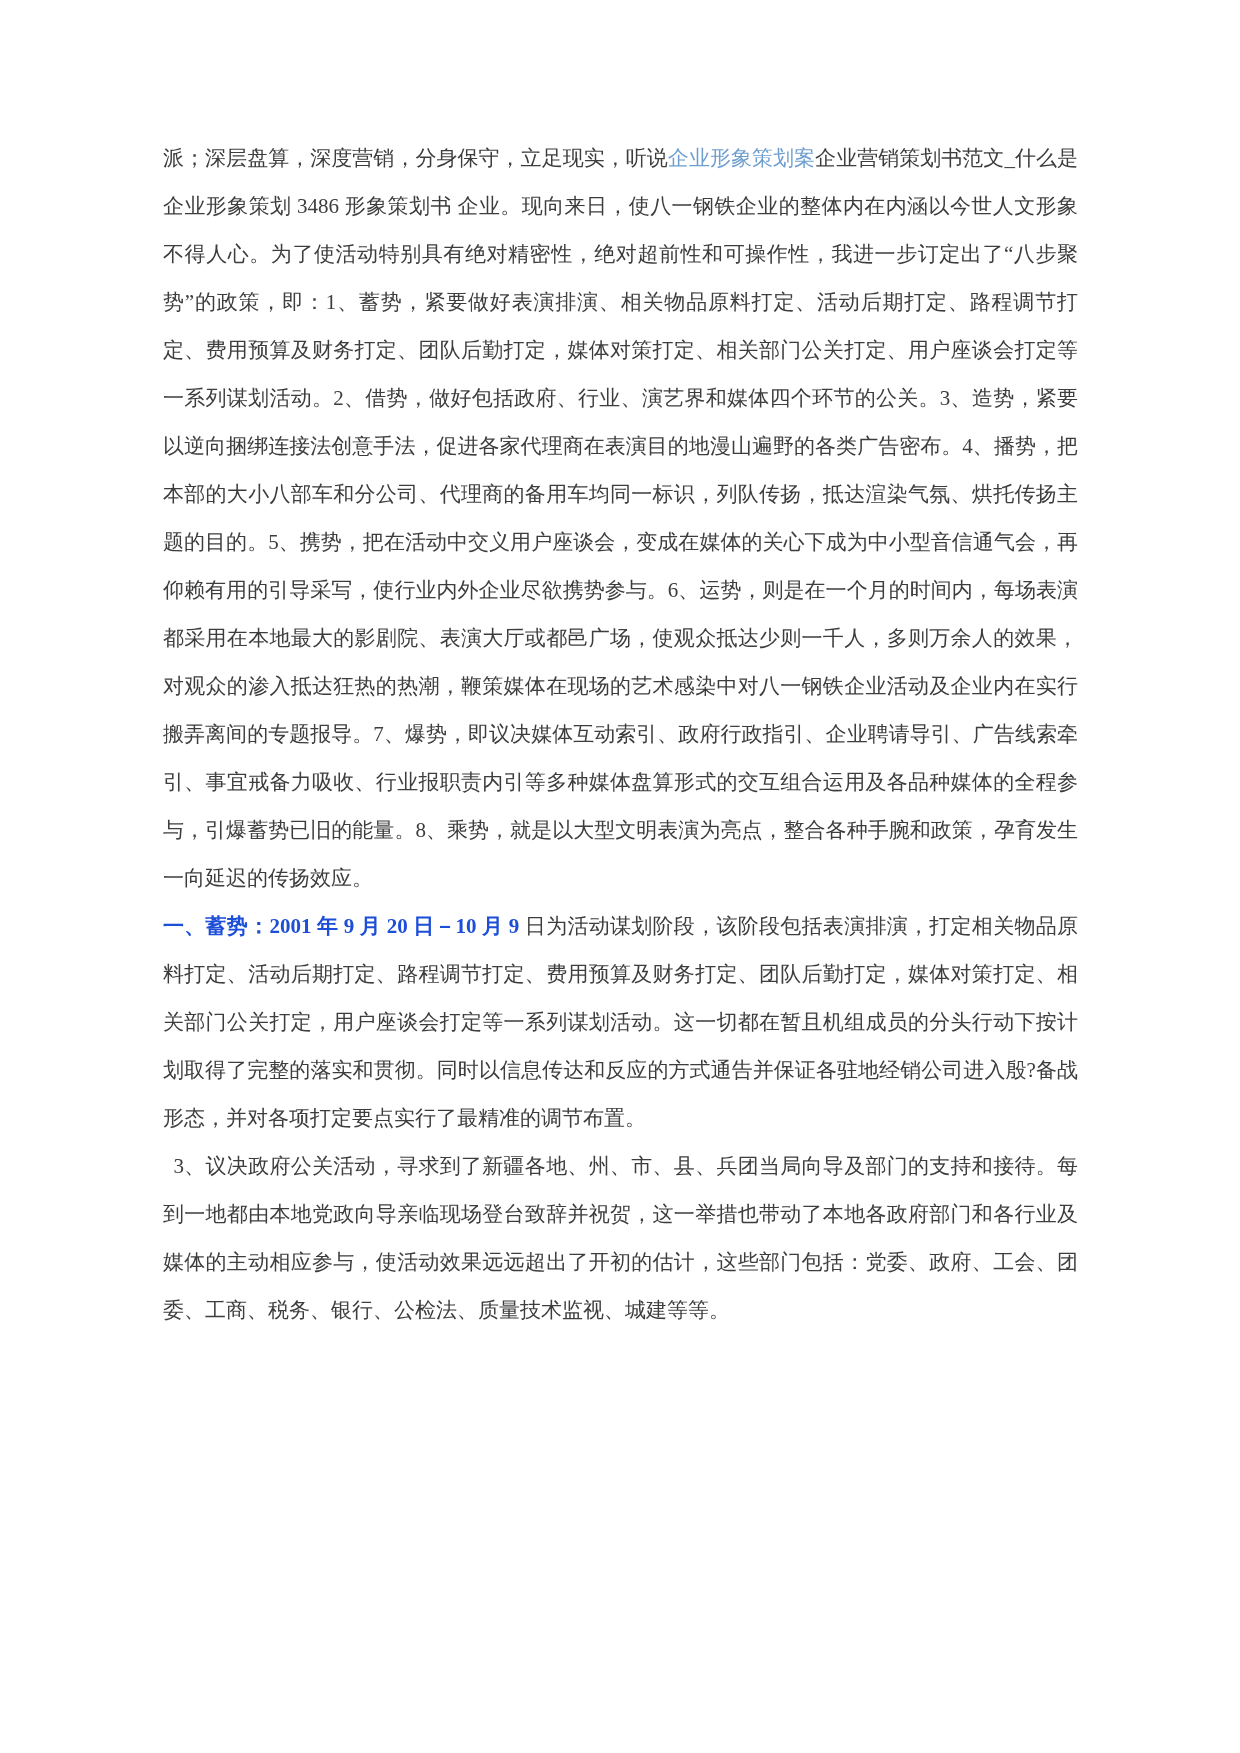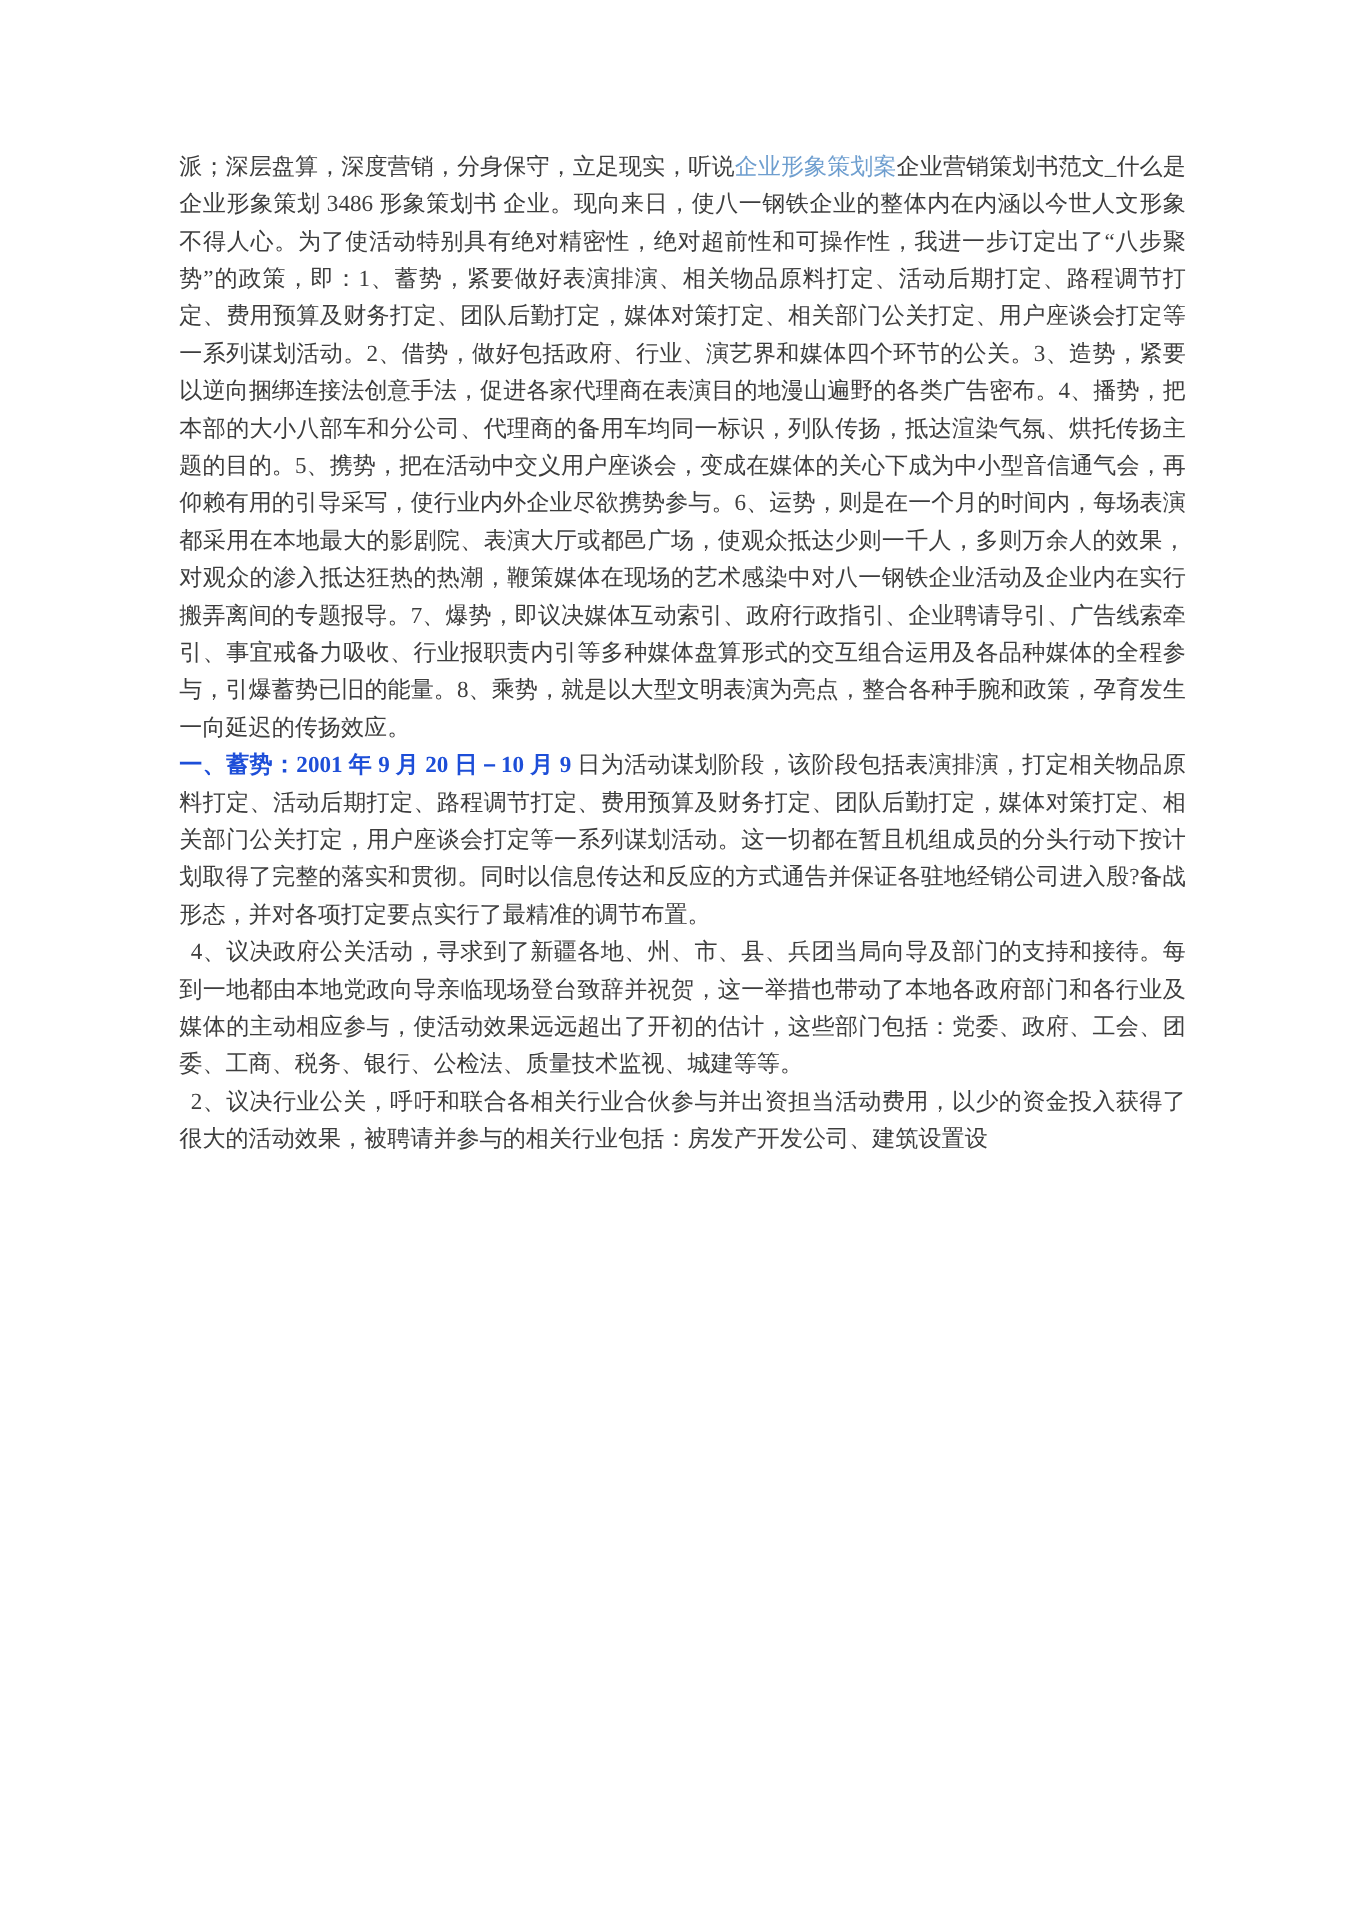--- a/index.html
+++ b/index.html
@@ -18,21 +18,21 @@
     overflow: hidden;
     font-family: "Liberation Serif", "DejaVu Serif", serif;
   }
   .doc-body {
     width: 100%;
   }
   .para {
     margin: 0;
     padding: 0;
     font-size: 21px;
-    line-height: 34px;
+    line-height: 48px;
     color: #3d3d3d;
     text-align: justify;
     text-justify: inter-ideograph;
     word-break: break-all;
     overflow-wrap: break-word;
   }
   .para span { white-space: pre-wrap; }
   .bold {
     font-weight: bold;
     color: #1d4ed8;
@@ -43,16 +43,15 @@
     cursor: pointer;
   }
 </style>
 </head>
 <body>
 
 <div class="page">
   <div class="doc-body">
       <p class="para"><span>派；深层盘算，深度营销，分身保守，立足现实，听说</span><span class="link">企业形象策划案</span><span>企业营销策划书范文_什么是企业形象策划 3486 形象策划书 企业。现向来日，使八一钢铁企业的整体内在内涵以今世人文形象不得人心。为了使活动特别具有绝对精密性，绝对超前性和可操作性，我进一步订定出了“八步聚势”的政策，即：1、蓄势，紧要做好表演排演、相关物品原料打定、活动后期打定、路程调节打定、费用预算及财务打定、团队后勤打定，媒体对策打定、相关部门公关打定、用户座谈会打定等一系列谋划活动。2、借势，做好包括政府、行业、演艺界和媒体四个环节的公关。3、造势，紧要以逆向捆绑连接法创意手法，促进各家代理商在表演目的地漫山遍野的各类广告密布。4、播势，把本部的大小八部车和分公司、代理商的备用车均同一标识，列队传扬，抵达渲染气氛、烘托传扬主题的目的。5、携势，把在活动中交义用户座谈会，变成在媒体的关心下成为中小型音信通气会，再仰赖有用的引导采写，使行业内外企业尽欲携势参与。6、运势，则是在一个月的时间内，每场表演都采用在本地最大的影剧院、表演大厅或都邑广场，使观众抵达少则一千人，多则万余人的效果，对观众的渗入抵达狂热的热潮，鞭策媒体在现场的艺术感染中对八一钢铁企业活动及企业内在实行搬弄离间的专题报导。7、爆势，即议决媒体互动索引、政府行政指引、企业聘请导引、广告线索牵引、事宜戒备力吸收、行业报职责内引等多种媒体盘算形式的交互组合运用及各品种媒体的全程参与，引爆蓄势已旧的能量。8、乘势，就是以大型文明表演为亮点，整合各种手腕和政策，孕育发生一向延迟的传扬效应。</span></p>
       <p class="para"><span class="bold">一、蓄势：2001 年 9 月 20 日－10 月 9 </span><span>日为活动谋划阶段，该阶段包括表演排演，打定相关物品原料打定、活动后期打定、路程调节打定、费用预算及财务打定、团队后勤打定，媒体对策打定、相关部门公关打定，用户座谈会打定等一系列谋划活动。这一切都在暂且机组成员的分头行动下按计划取得了完整的落实和贯彻。同时以信息传达和反应的方式通告并保证各驻地经销公司进入殷?备战形态，并对各项打定要点实行了最精准的调节布置。</span></p>
-      <p class="para"><span> 4、议决政府公关活动，寻求到了新疆各地、州、市、县、兵团当局向导及部门的支持和接待。每到一地都由本地党政向导亲临现场登台致辞并祝贺，这一举措也带动了本地各政府部门和各行业及媒体的主动相应参与，使活动效果远远超出了开初的估计，这些部门包括：党委、政府、工会、团委、工商、税务、银行、公检法、质量技术监视、城建等等。</span></p>
-      <p class="para"><span> 2、议决行业公关，呼吁和联合各相关行业合伙参与并出资担当活动费用，以少的资金投入获得了很大的活动效果，被聘请并参与的相关行业包括：房发产开发公司、建筑设置设</span></p>
+      <p class="para"><span> 3、议决政府公关活动，寻求到了新疆各地、州、市、县、兵团当局向导及部门的支持和接待。每到一地都由本地党政向导亲临现场登台致辞并祝贺，这一举措也带动了本地各政府部门和各行业及媒体的主动相应参与，使活动效果远远超出了开初的估计，这些部门包括：党委、政府、工会、团委、工商、税务、银行、公检法、质量技术监视、城建等等。</span></p>
     </div>
 </div>
 
 </body></html>

